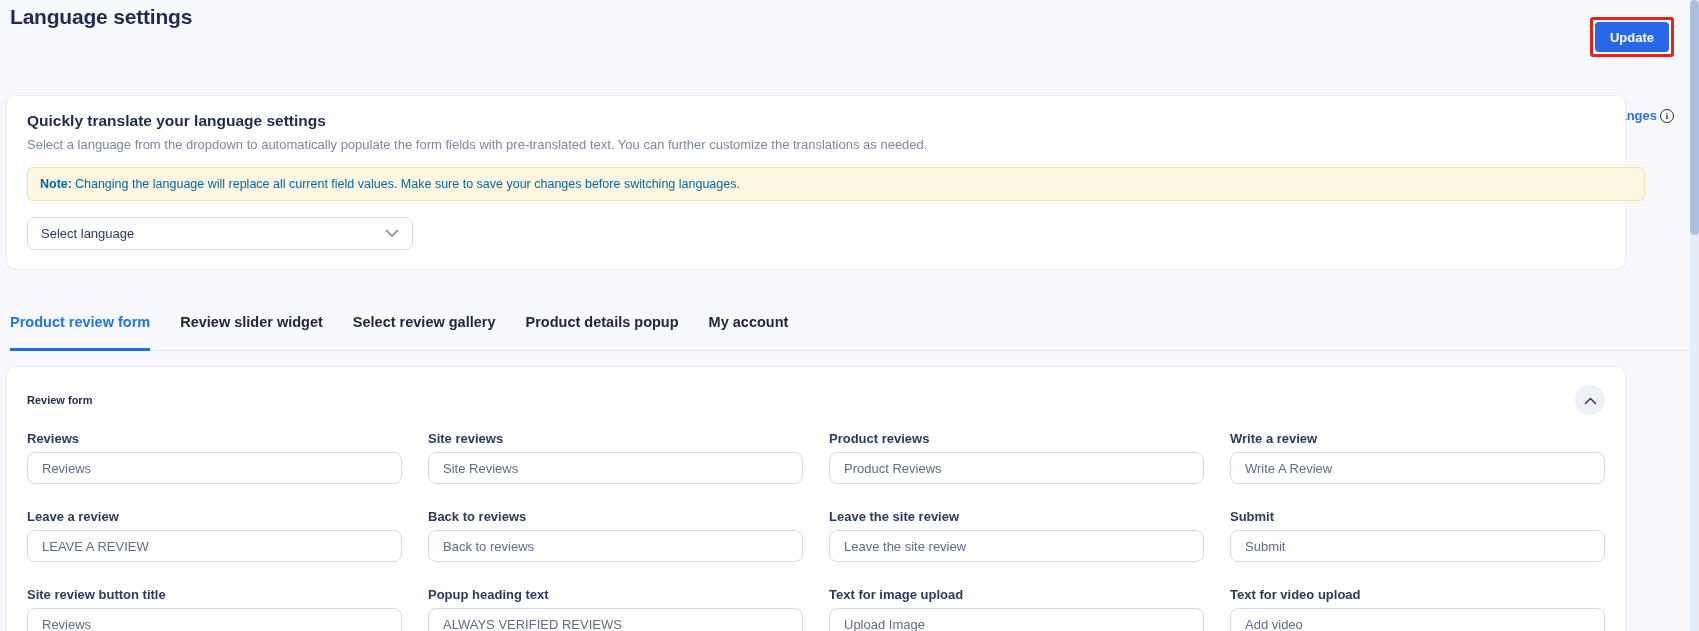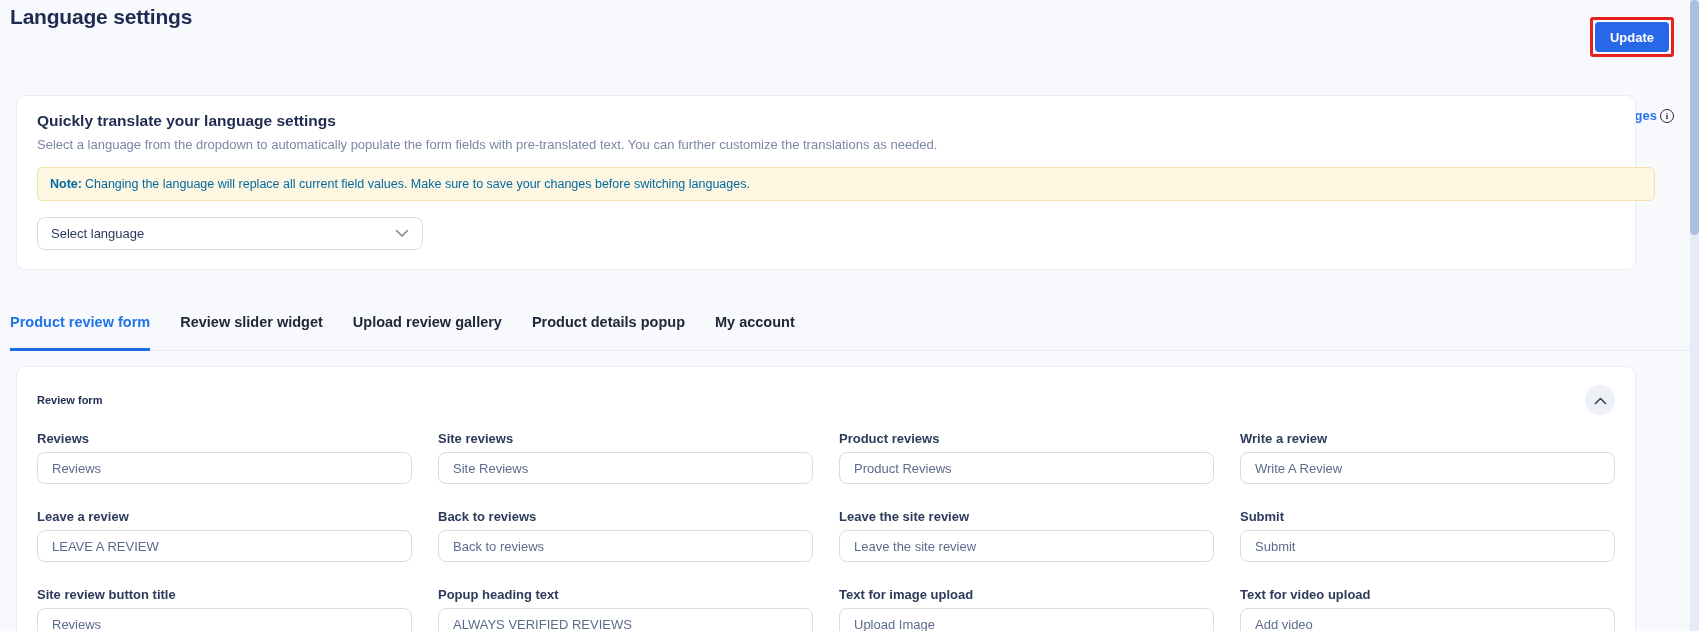--- a/index.html
+++ b/index.html
@@ -34,21 +34,21 @@
     font-size:13px; font-weight:700; color:#2d71e9; cursor:pointer;
   }
   .info-icon {
     display:inline-flex; align-items:center; justify-content:center;
     width:14px; height:14px; border:1.4px solid #2c2c2c; border-radius:50%;
     font-size:9px; font-weight:700; color:#2c2c2c; font-family:"Liberation Serif", serif;
   }
 
   
   .card {
-    position:absolute; left:16px; width:1620px;
+    position:absolute; left:6px; width:1620px;
     background:#ffffff; border:1px solid #e8ecf3; border-radius:9px;
   }
   .translate-card { top:95px; height:175px; padding:16px 20px; }
   .translate-card h2 { font-size:15.5px; font-weight:700; color:#1f2b50; }
   .translate-card .desc { margin-top:7px; font-size:13px; color:#7b87a3; }
   .note {
     margin-top:15px; width:1618px;
     background:#fdf7e2; border:1px solid #f1e2a9; border-radius:6px;
     padding:9px 12px; font-size:12.5px; color:#0369a1;
   }
@@ -136,21 +136,21 @@
         <svg width="14" height="9" viewBox="0 0 14 9">
             <path d="M1.5 1.5 L7 7 L12.5 1.5" stroke="#7e879a" stroke-width="1.6" fill="none" stroke-linecap="round" stroke-linejoin="round"></path>
           </svg>
       </span>
     </div>
   </section>
 
   <nav class="tabs">
     <div class="tab active">Product review form</div>
     <div class="tab">Review slider widget</div>
-    <div class="tab">Upload review gallery</div>
+    <div class="tab">Select review gallery</div>
     <div class="tab">Product details popup</div>
     <div class="tab">My account</div>
   </nav>
 
   <section class="card review-card">
     <div class="review-head">
       <h3>Review form</h3>
       <button class="collapse-btn">
         <span>
           <svg width="13" height="8" viewBox="0 0 13 8">

